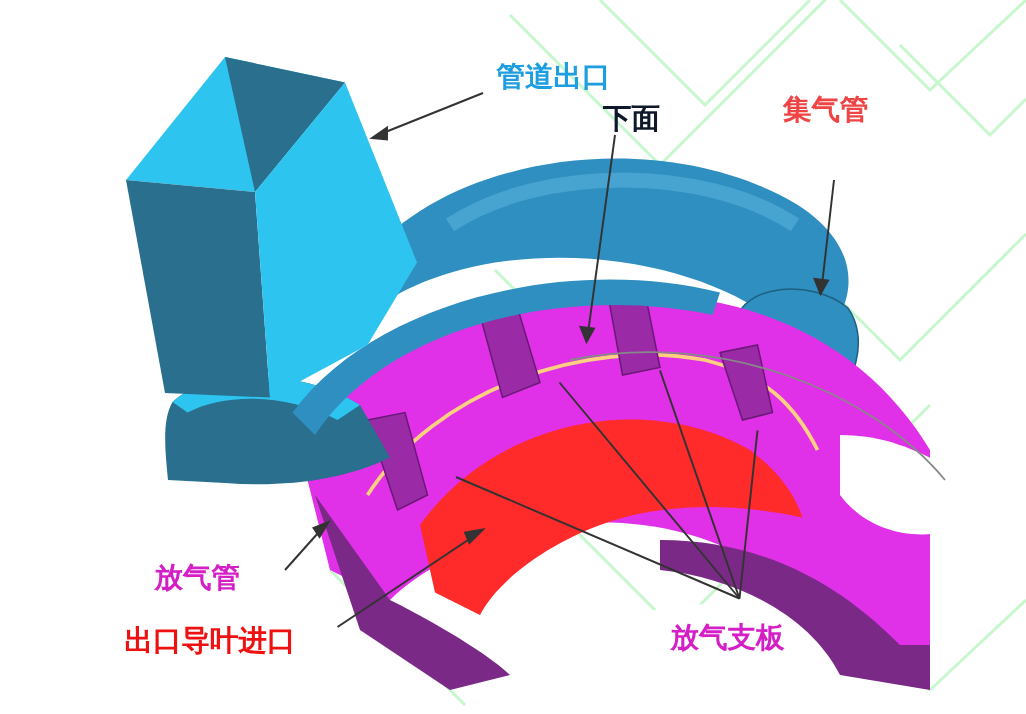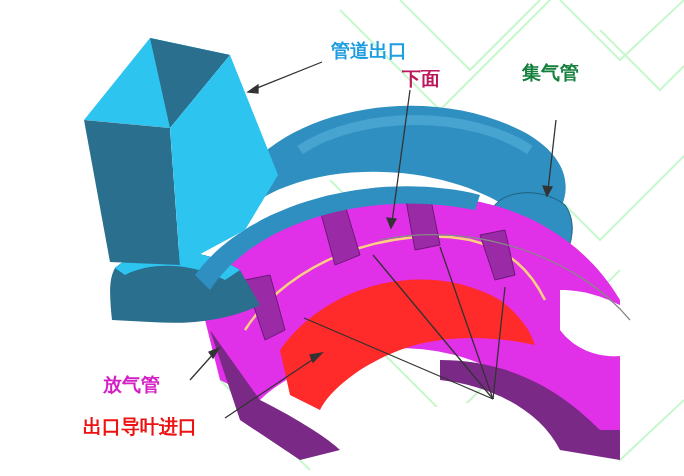--- a/index.html
+++ b/index.html
@@ -81,17 +81,18 @@
       <g>
         <line x1="493" y1="399" x2="304" y2="318"></line>
         <line x1="493" y1="399" x2="373" y2="255"></line>
         <line x1="493" y1="399" x2="440" y2="247"></line>
         <line x1="493" y1="399" x2="505" y2="287"></line>
       </g>
     </g>
   </svg>
 
   <div class="label" style="left:331px;top:38px;color:#1e9ee0;">管道出口</div>
-  <div class="label" style="left:402px;top:66px;color:#be185d;">下面</div>
-  <div class="label" style="left:522px;top:60px;color:#15803d;">集气管</div>
+  <div class="label" style="left:402px;top:66px;color:#0f172a;">下面</div>
+  <div class="label" style="left:522px;top:60px;color:#ef4444;">集气管</div>
   <div class="label" style="left:83px;top:414px;color:#ee1111;">出口导叶进口</div>
   <div class="label" style="left:103px;top:372px;color:#d41fc6;">放气管</div>
+  <div class="label" style="left:447px;top:412px;color:#d41fc6;">放气支板</div>
 </div>
 
 </body></html>

